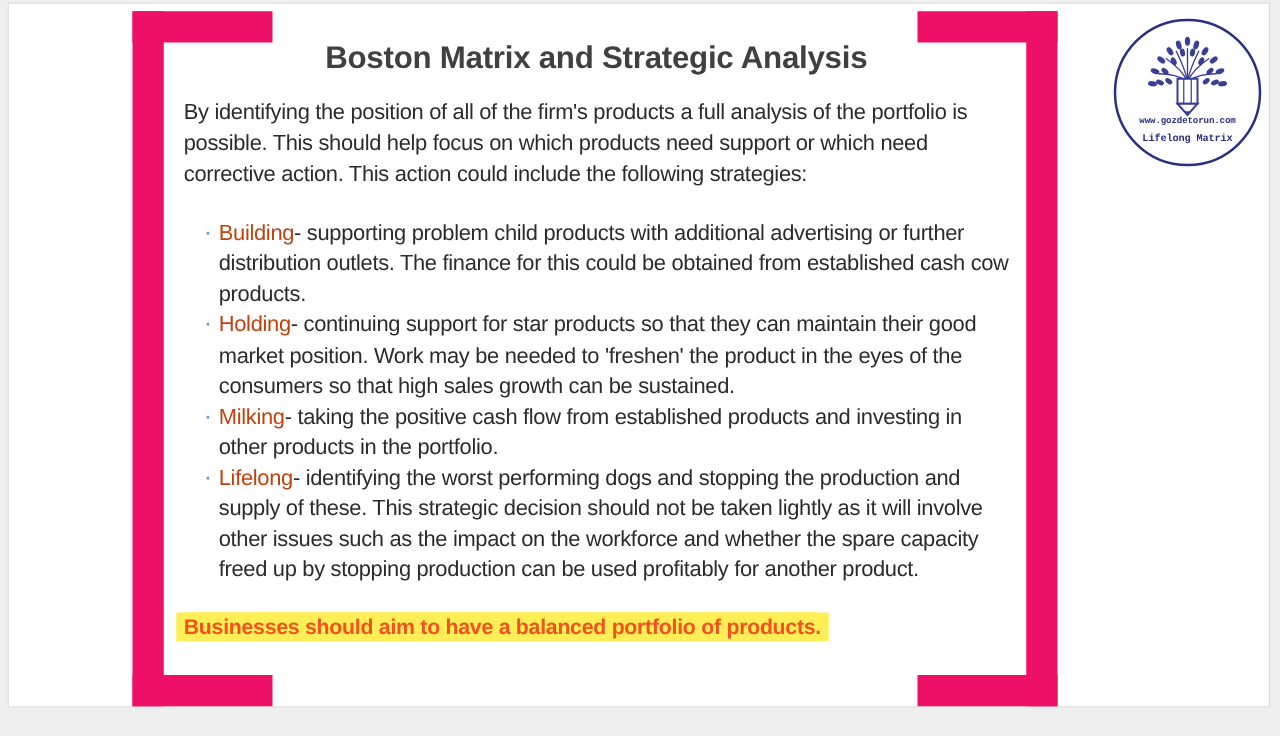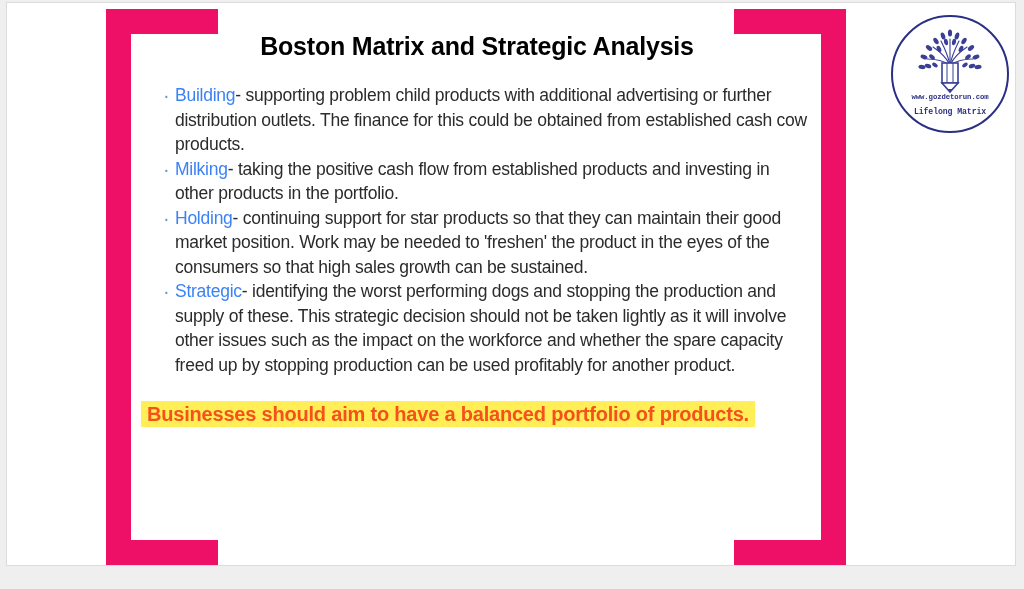--- a/index.html
+++ b/index.html
@@ -56,21 +56,21 @@
   .content {
     position: absolute;
     left: 140px;
     top: 28px;
     width: 660px;
   }
 
   .slide-title {
     margin: 0;
     text-align: center;
-    color: #000000;
+    color: #404040;
     font-size: 25px;
     font-weight: bold;
     letter-spacing: -0.2px;
     line-height: 1.2;
   }
 
   .intro {
     margin: 16px 0 0 0;
     color: #2b2b2b;
     font-size: 17.5px;
@@ -95,35 +95,35 @@
   .bullet-item::before {
     content: "\00b7";
     position: absolute;
     left: 0;
     top: -2px;
     color: #5b9bd5;
     font-size: 20px;
     line-height: 1.4;
   }
   .keyword {
-    color: #3b82f6;
+    color: #c2410c;
     text-align: center;
   }
   .dash {
     color: #2b2b2b;
   }
 
   .conclusion-wrap {
     margin-top: 20px;
   }
   .conclusion {
     display: inline;
     background: #ffee55;
     color: #f4511e;
-    font-size: 20px;
+    font-size: 17px;
     font-weight: bold;
     letter-spacing: -0.2px;
     line-height: 1.7;
     box-shadow: 6px 0 0 #ffee55, -6px 0 0 #ffee55;
     padding: 2px 0;
   }
 
   
   .logo {
     position: absolute;
@@ -175,33 +175,34 @@
   <div class="frame-bar-right"></div>
   <div class="frame-arm arm-tl"></div>
   <div class="frame-arm arm-tr"></div>
   <div class="frame-arm arm-bl"></div>
   <div class="frame-arm arm-br"></div>
 
   <div class="content">
 
     <h1 class="slide-title">Boston Matrix and Strategic Analysis</h1>
 
+    <p class="intro">By identifying the position of all of the firm's products a full analysis of the portfolio is possible. This should help focus on which products need support or which need corrective action. This action could include the following strategies:</p>
 
     <ul class="bullet-list">
       <li class="bullet-item">
         <span class="keyword">Building</span><span class="dash">-</span> <span>supporting problem child products with additional advertising or further distribution outlets. The finance for this could be obtained from established cash cow products.</span>
       </li>
       <li class="bullet-item">
+        <span class="keyword">Holding</span><span class="dash">-</span> <span>continuing support for star products so that they can maintain their good market position. Work may be needed to 'freshen' the product in the eyes of the consumers so that high sales growth can be sustained.</span>
+      </li>
+      <li class="bullet-item">
         <span class="keyword">Milking</span><span class="dash">-</span> <span>taking the positive cash flow from established products and investing in other products in the portfolio.</span>
       </li>
       <li class="bullet-item">
-        <span class="keyword">Holding</span><span class="dash">-</span> <span>continuing support for star products so that they can maintain their good market position. Work may be needed to 'freshen' the product in the eyes of the consumers so that high sales growth can be sustained.</span>
-      </li>
-      <li class="bullet-item">
-        <span class="keyword">Strategic</span><span class="dash">-</span> <span>identifying the worst performing dogs and stopping the production and supply of these. This strategic decision should not be taken lightly as it will involve other issues such as the impact on the workforce and whether the spare capacity freed up by stopping production can be used profitably for another product.</span>
+        <span class="keyword">Lifelong</span><span class="dash">-</span> <span>identifying the worst performing dogs and stopping the production and supply of these. This strategic decision should not be taken lightly as it will involve other issues such as the impact on the workforce and whether the spare capacity freed up by stopping production can be used profitably for another product.</span>
       </li>
     </ul>
 
     <div class="conclusion-wrap">
       <span class="conclusion">Businesses should aim to have a balanced portfolio of products.</span>
     </div>
 
   </div>
 
   <div class="logo">

